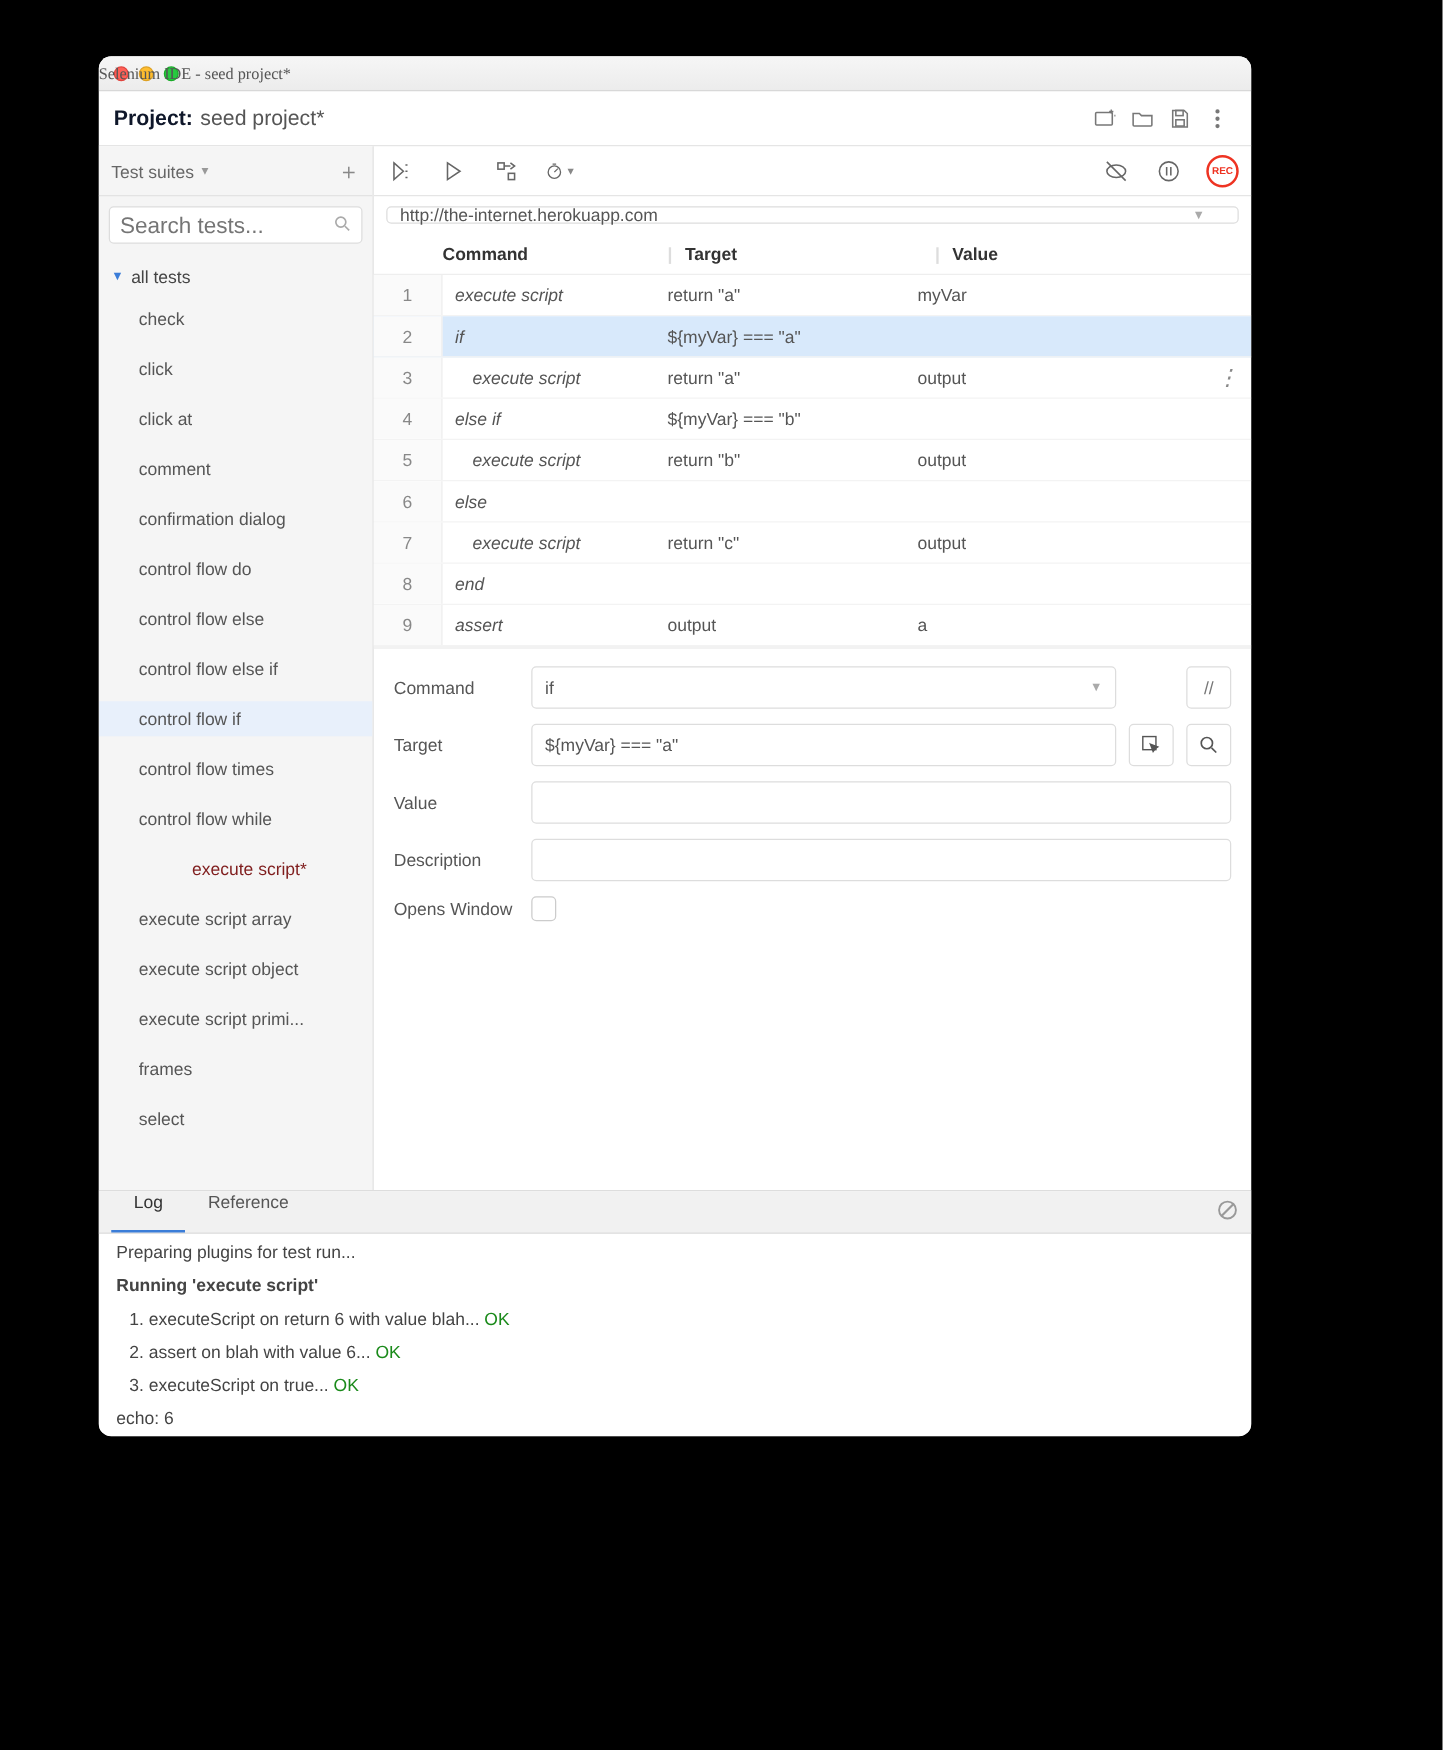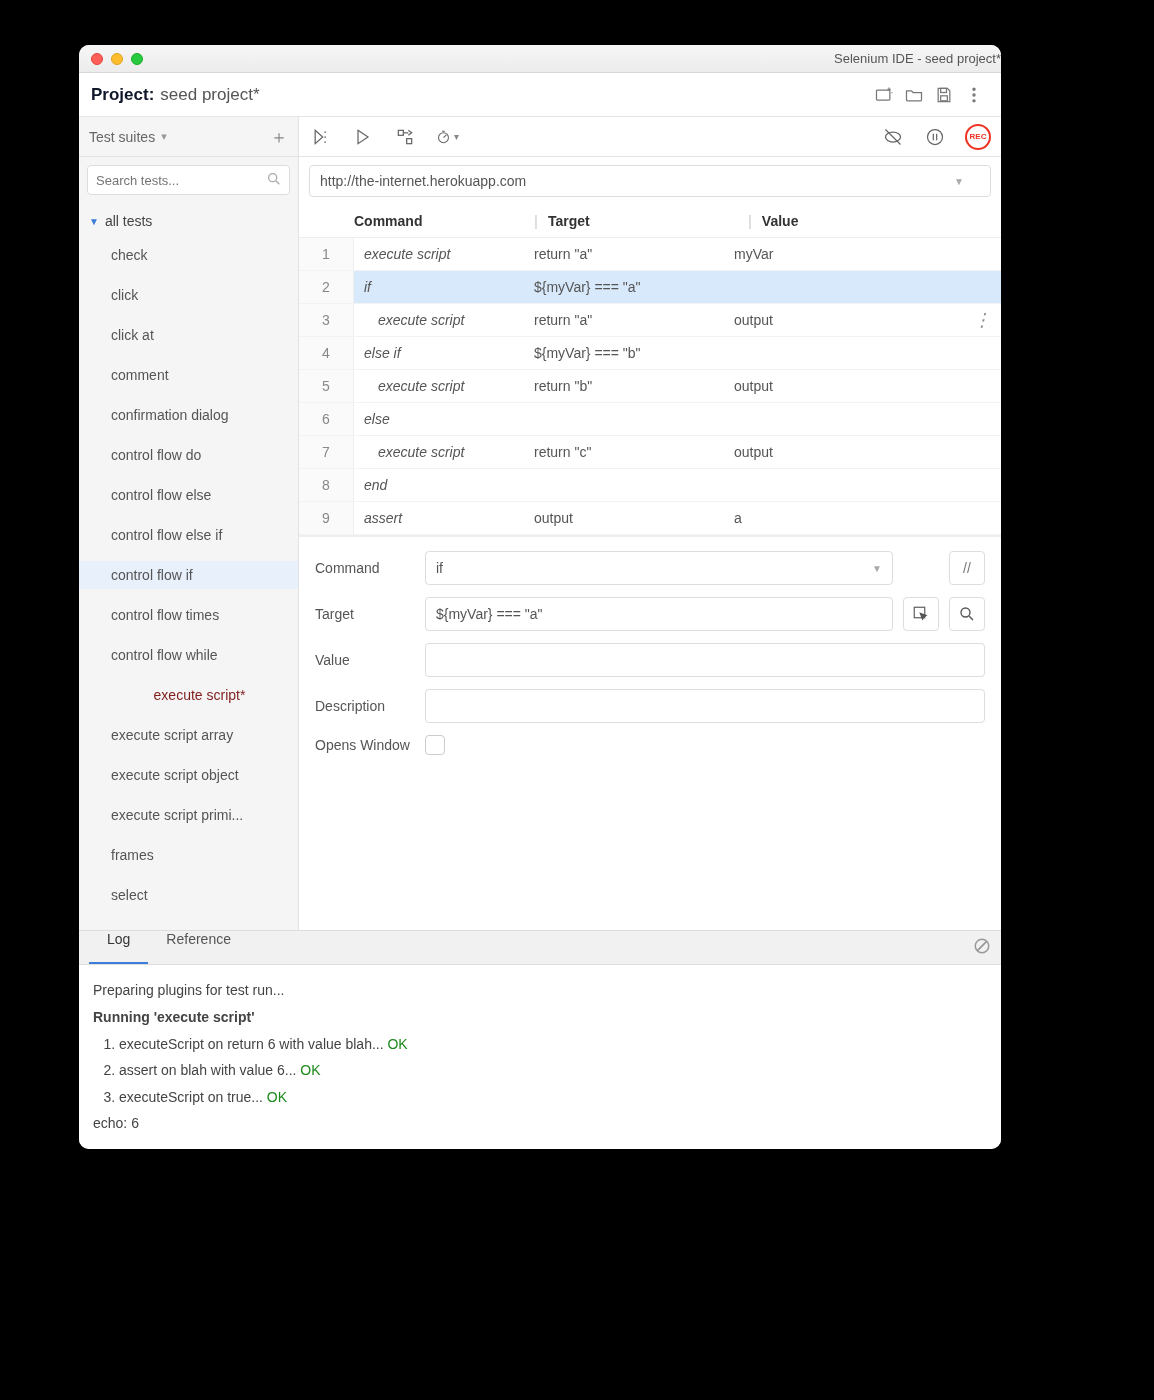--- a/index.html
+++ b/index.html
@@ -34,22 +34,22 @@
     display: flex;
     align-items: center;
     position: relative;
   }
   .traffic { display:flex; gap:8px; padding-left:12px; }
   .dot { width:12px; height:12px; border-radius:50%; }
   .dot.red{background:#ff5f56;border:1px solid #e0443e;}
   .dot.yellow{background:#ffbd2e;border:1px solid #dea123;}
   .dot.green{background:#27c93f;border:1px solid #1aab29;}
   .titlebar-title{
-    position:absolute; left:0; right:0; text-align:right;
-    font-size:13px; color:#555;
+    position:absolute; left:0; right:0; text-align:left;
+    font-size:13px; color:#555;font-family:Liberation Serif, serif;
   }
   
   .projectbar{
     height:44px; display:flex; align-items:center;
     padding:0 12px; border-bottom:1px solid #e5e5e5;
   }
   .project-label{font-weight:600; font-size:17px; color:#0f172a;}
   .project-name{font-weight:400; font-size:17px; color:#555; margin-left:6px;}
   .spacer{flex:1;}
   .iconbtn{
@@ -68,21 +68,21 @@
     height:40px; display:flex; align-items:center; padding:0 10px;
     border-bottom:1px solid #e3e3e3; color:#666;
   }
   .sidebar-head .caret{margin-left:6px; font-size:11px; color:#999;}
   .sidebar-head .plus{margin-left:auto; font-size:18px; color:#888; cursor:pointer;}
   .searchbox{
     margin:8px; position:relative;
   }
   .searchbox input{
     width:100%; height:30px; border:1px solid #ddd; border-radius:4px;
-    padding:0 28px 0 8px; font-size:13px; color:#555; background:#fff;
+    padding:0 28px 0 8px; font-size:18px; color:#555; background:#fff;
   }
   .searchbox .mag{
     position:absolute; right:8px; top:6px; color:#aaa;
   }
   .tree{flex:1; overflow:hidden; padding-top:4px;}
   .tree-root{
     padding:6px 10px; color:#444; display:flex; align-items:center; cursor:pointer;
   }
   .tree-root .tri{color:#3b7dd8; font-size:10px; margin-right:6px;}
   .tree-item{
@@ -99,21 +99,21 @@
     padding:0 10px; gap:18px;
   }
   .toolbar .tb{width:24px;height:24px;display:flex;align-items:center;justify-content:center;cursor:pointer;}
   .toolbar svg{stroke:#666;fill:none;stroke-width:1.5;width:20px;height:20px;}
   .toolbar .rec{
     margin-left:auto; width:26px;height:26px;border:2px solid #e32; border-radius:50%;
     display:flex;align-items:center;justify-content:center;color:#e32;font-size:8px;font-weight:700;
   }
   .urlrow{padding:8px 10px;}
   .urlfield{
-    width:100%; height:32px; border:1px solid #ddd; border-radius:4px;
+    width:100%; height:14px; border:1px solid #ddd; border-radius:4px;
     padding:0 26px 0 10px; font-size:14px; color:#555; position:relative; background:#fff;
     display:flex; align-items:center;
   }
   .urlfield .dd{margin-left:auto;font-size:10px;color:#aaa;}
   
   .cmd-head{
     display:flex; border-bottom:1px solid #eee; color:#333; font-weight:600;
     padding:8px 0;
   }
   .col-num{width:55px; text-align:center;}
@@ -155,21 +155,21 @@
   .bottom{
     border-top:1px solid #ddd; background:#fff; display:flex; flex-direction:column;
   }
   .tabs{
     display:flex; align-items:center; height:34px; background:#f1f1f1; padding:0 10px;
     border-bottom:1px solid #ddd;
   }
   .tab{padding:0 18px; height:100%; display:flex; color:#555; cursor:pointer;}
   .tab.active{border-bottom:2px solid #3b7dd8; color:#333;}
   .tabs .clear{margin-left:auto; color:#999;}
-  .logbody{padding:12px 14px; font-size:14px; color:#444; line-height:1.9;}
+  .logbody{padding:1px 14px; font-size:14px; color:#444; line-height:1.9;}
   .logbody .ok{color:#1a8a1a;}
   .logbody .bold{font-weight:700;}
   .logbody ol{padding-left:26px;}
 </style>
 </head>
 <body>
 
 <div class="window">
 
   <div class="titlebar">

